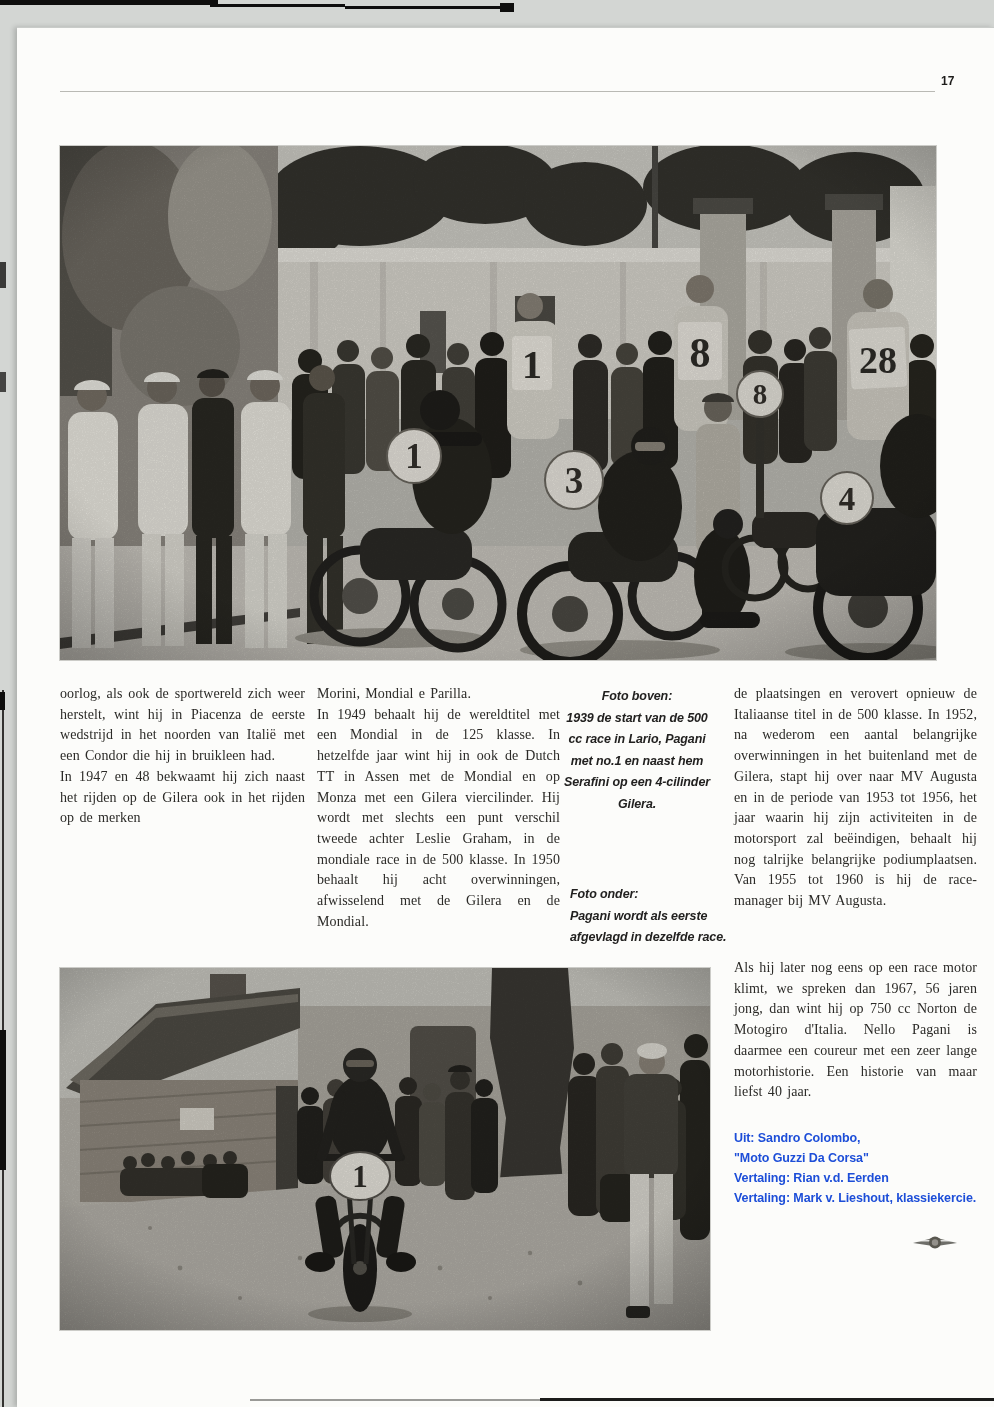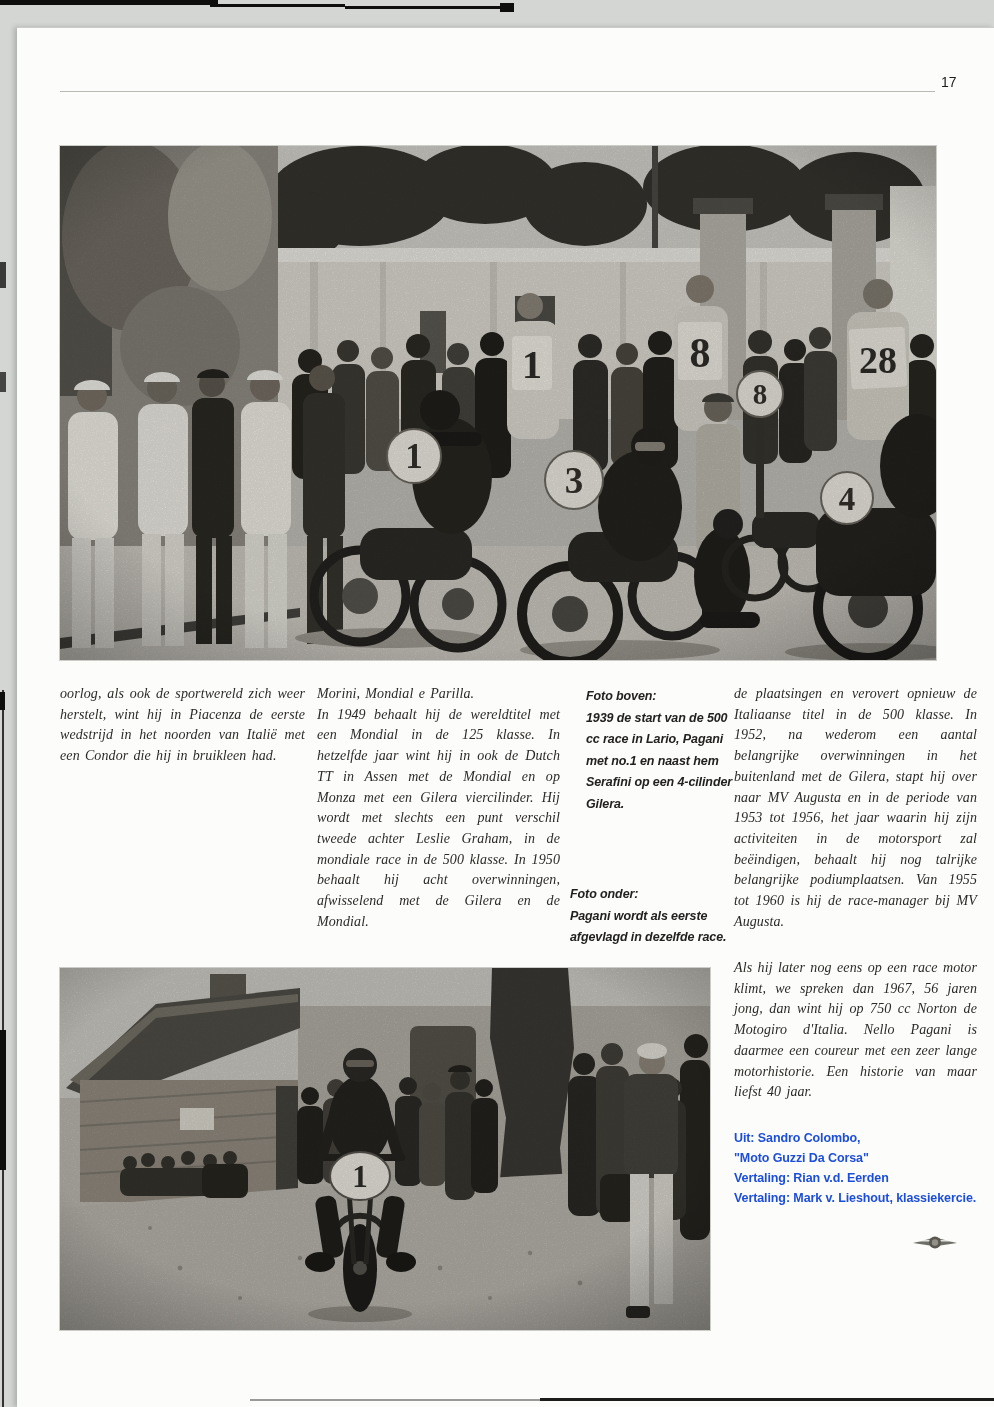--- a/index.html
+++ b/index.html
@@ -17,50 +17,50 @@
     border-top:1px solid #c9ccc9;
   }
   .artifact { position:absolute; background:#0e0e0d; }
   .rule {
     position:absolute; left:60px; top:91px; width:875px; height:1px;
     background:#b9b9b4;
   }
   .pageno {
     position:absolute; left:941px; top:74px; width:36px;
     font-family:"Liberation Sans", sans-serif;
-    font-weight:normal; font-size:14px; color:#1d1c1a;
+    font-weight:bold; font-size:12px; color:#1d1c1a;
   }
   .photo {
     position:absolute; background:#9a978f;
     box-shadow:0 0 0 1px rgba(60,58,52,0.25);
   }
   .photo svg { display:block; width:100%; height:100%; }
   #photo-top    { left:60px; top:146px;  width:876px; height:514px; }
   #photo-bottom { left:60px; top:968px;  width:650px; height:362px; }
 
   .bodycol {
     position:absolute;
     font-size:14px; line-height:20.7px;
     text-align:justify; color:#2b2a27;
-    letter-spacing:0.1px; word-spacing:1.6px;font-style:italic;
+    letter-spacing:0.1px; word-spacing:1.6px;
   }
   .bodycol p { margin:0; }
   #col1 { left:60px;  top:684px; width:245px; }
   #col2 { left:317px; top:684px; width:243px; }
   #col4a{ left:734px; top:684px; width:243px; }
   #col4b{ left:734px; top:958px; width:243px; }
 
   .caption {
     position:absolute; width:158px;
     font-family:"Liberation Sans", sans-serif;
     font-weight:bold; font-style:italic;
     font-size:12.5px; line-height:21.5px;
     color:#222120; letter-spacing:-0.1px;
   }
-  #caption-top    { left:586px; top:686px; }
+  #caption-top    { left:558px; top:686px;text-align:center; }
   #caption-bottom { left:570px; top:884px; }
   .caption .cap-label { display:block; }
 
   .credits {
     position:absolute; left:734px; top:1128px; width:252px;
     font-family:"Liberation Sans", sans-serif;
     font-weight:bold; font-size:12.5px; line-height:20px;
     color:#1d4ed8; letter-spacing:-0.1px;
   }
   .credits div { white-space:nowrap; }
@@ -305,20 +305,21 @@
   <text x="640" y="221" text-anchor="middle" font-family="Liberation Serif, serif" font-weight="bold" font-size="42" fill="#2e2c28">8</text>
   <rect x="790" y="182" width="56" height="60" rx="4" fill="#e8e5dd" transform="rotate(-3 818 212)"></rect>
   <text x="818" y="227" text-anchor="middle" font-family="Liberation Serif, serif" font-weight="bold" font-size="38" fill="#2e2c28">28</text>
   <rect width="876" height="514" filter="url(#g1)" opacity="0.15"></rect>
   <rect width="876" height="514" fill="url(#vig1)"></rect>
 </svg>
 </div>
 
 <div class="bodycol" id="col1">
   <p>oorlog, als ook de sportwereld zich weer herstelt, wint hij in Piacenza de eerste wedstrijd in het noorden van Italië met een Condor die hij in bruikleen had.</p>
+  <p>In 1947 en 48 bekwaamt hij zich naast het rijden op de Gilera ook in het rijden op de merken</p>
 </div>
 <div class="bodycol" id="col2">
   <p>Morini, Mondial e Parilla.</p>
   <p>In 1949 behaalt hij de wereldtitel met een Mondial in de 125 klasse. In hetzelfde jaar wint hij in ook de Dutch TT in Assen met de Mondial en op Monza met een Gilera viercilinder. Hij wordt met slechts een punt verschil tweede achter Leslie Graham, in de mondiale race in de 500 klasse. In 1950 behaalt hij acht overwinningen, afwisselend met de Gilera en de Mondial.</p>
 </div>
 
 <div class="caption" id="caption-top">
   <span class="cap-label">Foto boven:</span>
   <span>1939 de start van de 500 cc race in Lario, Pagani met no.1 en naast hem Serafini op een 4-cilinder Gilera.</span>
 </div>

